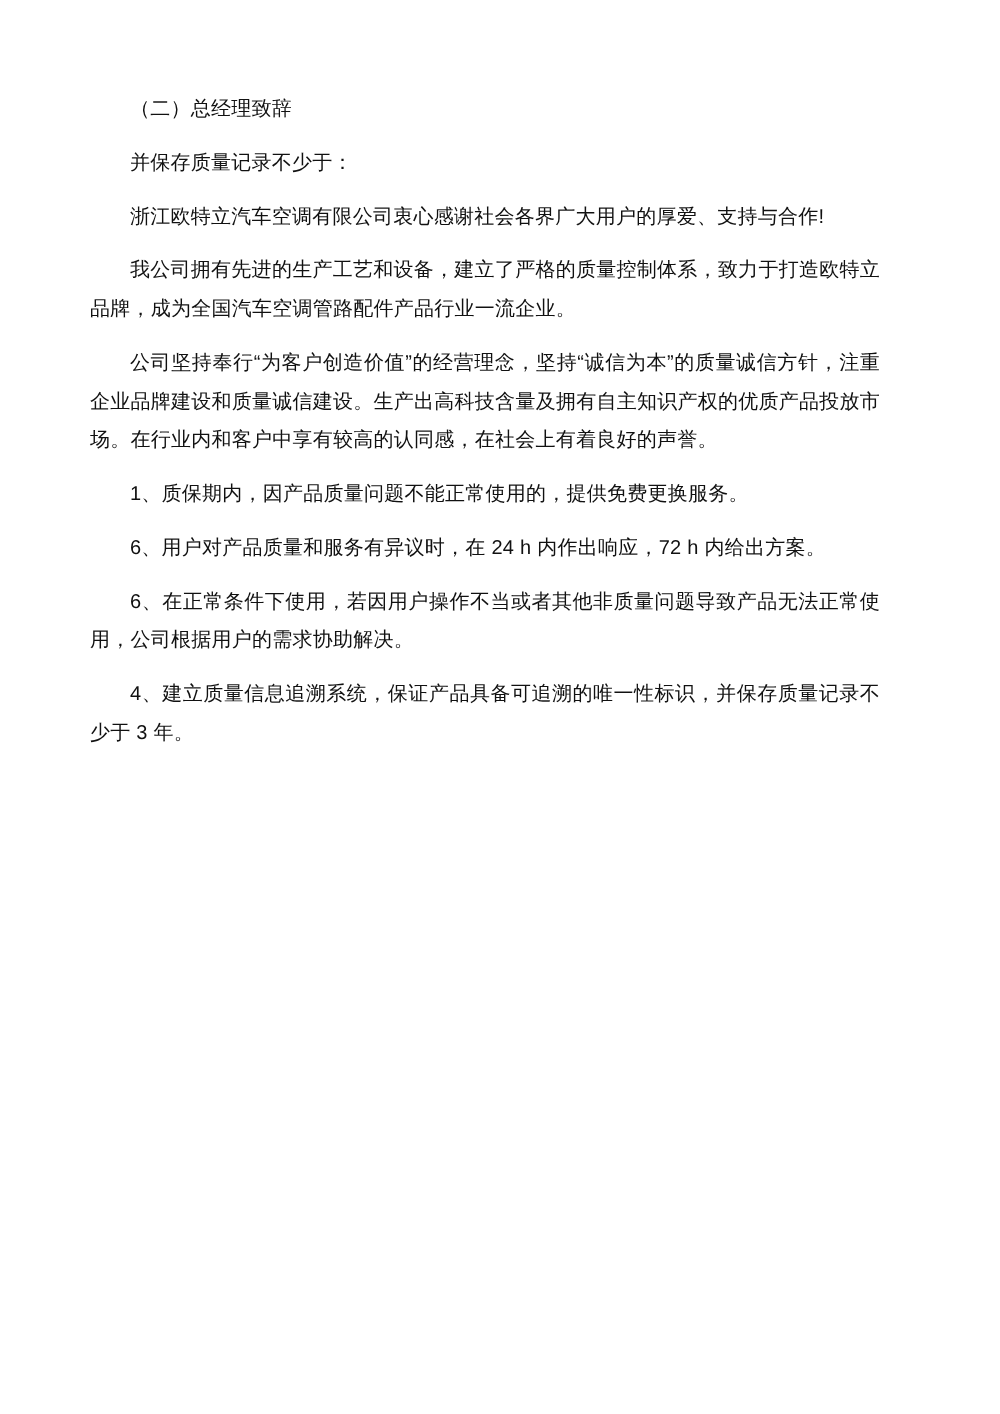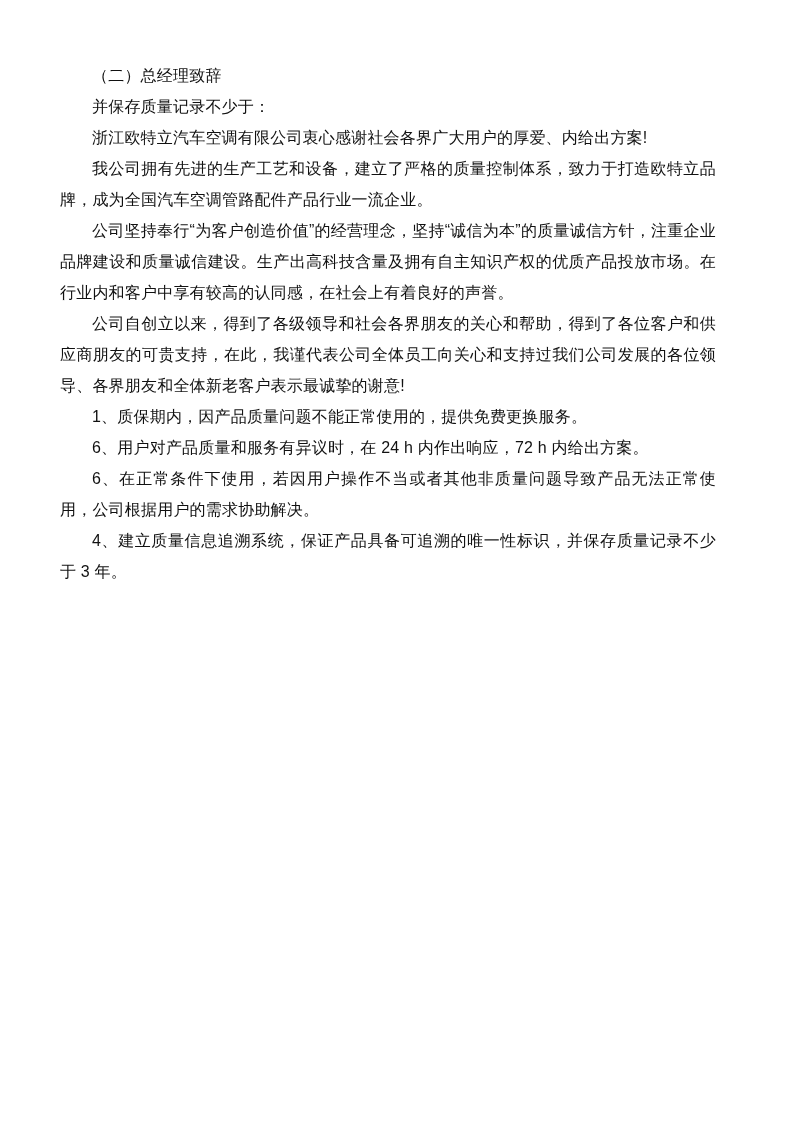--- a/index.html
+++ b/index.html
@@ -19,36 +19,35 @@
     left: 60px;
     width: 656px;
     font-family: "Liberation Sans", sans-serif;
     font-size: 16px;
     line-height: 31px;
     color: #111111;
     text-align: justify;
     letter-spacing: 0.2px;
   }
   .page p {
-    margin: 0;
+    margin: 12px;
     padding: 0;
     text-indent: 2em;
     word-break: break-all;
   }
   .page p.heading {
     font-weight: 400;
   }
 </style>
 </head>
 <body>
 
 <div class="page">
   <p class="heading">（二）总经理致辞</p>
   <p>并保存质量记录不少于：</p>
-  <p>浙江欧特立汽车空调有限公司衷心感谢社会各界广大用户的厚爱、内给出方案!</p>
+  <p>浙江欧特立汽车空调有限公司衷心感谢社会各界广大用户的厚爱、支持与合作!</p>
   <p>我公司拥有先进的生产工艺和设备，建立了严格的质量控制体系，致力于打造欧特立品牌，成为全国汽车空调管路配件产品行业一流企业。</p>
   <p>公司坚持奉行“为客户创造价值”的经营理念，坚持“诚信为本”的质量诚信方针，注重企业品牌建设和质量诚信建设。生产出高科技含量及拥有自主知识产权的优质产品投放市场。在行业内和客户中享有较高的认同感，在社会上有着良好的声誉。</p>
-  <p>公司自创立以来，得到了各级领导和社会各界朋友的关心和帮助，得到了各位客户和供应商朋友的可贵支持，在此，我谨代表公司全体员工向关心和支持过我们公司发展的各位领导、各界朋友和全体新老客户表示最诚挚的谢意!</p>
   <p>1、质保期内，因产品质量问题不能正常使用的，提供免费更换服务。</p>
   <p>6、用户对产品质量和服务有异议时，在 24 h 内作出响应，72 h 内给出方案。</p>
   <p>6、在正常条件下使用，若因用户操作不当或者其他非质量问题导致产品无法正常使用，公司根据用户的需求协助解决。</p>
   <p>4、建立质量信息追溯系统，保证产品具备可追溯的唯一性标识，并保存质量记录不少于 3 年。</p>
 </div>
 
 </body></html>

